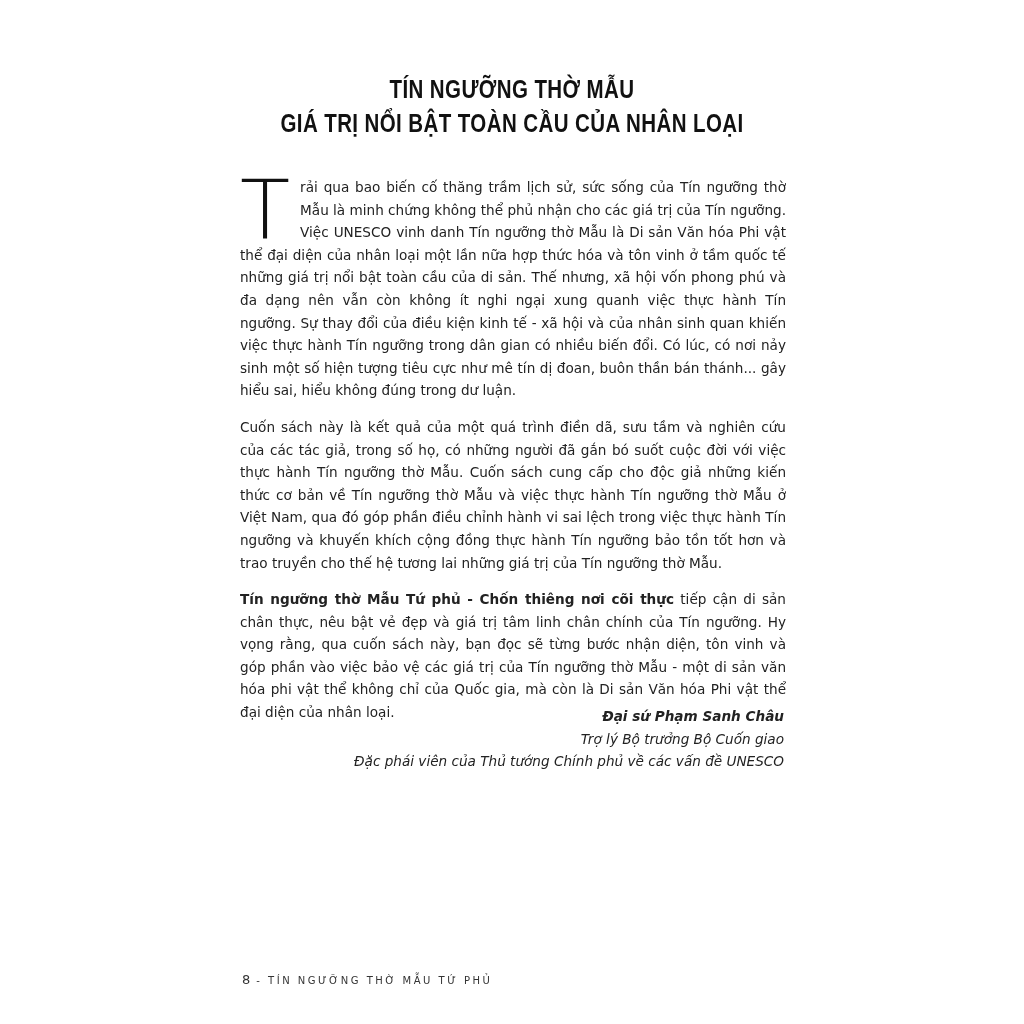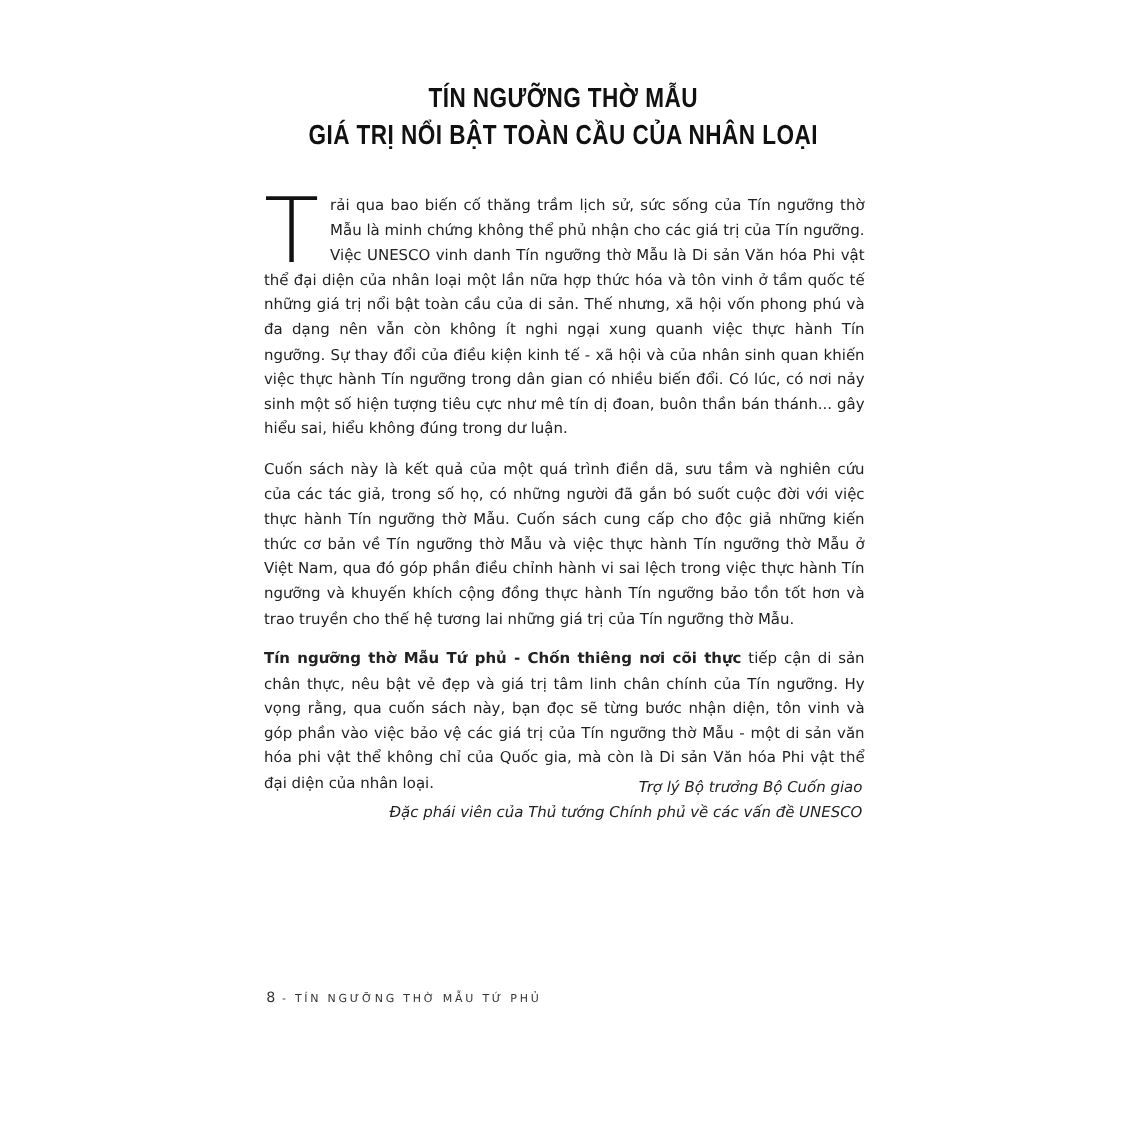--- a/index.html
+++ b/index.html
@@ -21,38 +21,39 @@
   .body p { margin: 0 0 14px 0; }
   .dropcap {
     float: left; font-size: 82px; line-height: 62px; font-weight: 300;
     margin: 4px 10px 0 0; font-family: "DejaVu Sans", sans-serif; color: #111;
   }
   .bookname { font-weight: bold; }
   .closing { text-align: right; margin-top: 12px !important; }
   .sig { position: absolute; right: 240px; top: 705px; text-align: right; font-size: 13.6px; line-height: 22.6px; font-style: italic; color: #222; }
   .sig .name { font-weight: bold; }
   .footer {
-    position: absolute; left: 242px; top: 900px; font-size: 10px; letter-spacing: 2.5px; color: #333;
+    position: absolute; left: 242px; top: 972px; font-size: 10px; letter-spacing: 2.5px; color: #333;
   }
   .footer .pg { font-size: 13px; letter-spacing: 0; margin-right: 6px; }
 </style>
 </head>
 <body>
 
 <div class="title">
   <div>TÍN NGƯỠNG THỜ MẪU</div>
   <div>GIÁ TRỊ NỔI BẬT TOÀN CẦU CỦA NHÂN LOẠI</div>
 </div>
 
 <div class="body">
   <p><span class="dropcap">T</span><span>rải qua bao biến cố thăng trầm lịch sử, sức sống của Tín ngưỡng thờ Mẫu là minh chứng không thể phủ nhận cho các giá trị của Tín ngưỡng. Việc UNESCO vinh danh Tín ngưỡng thờ Mẫu là Di sản Văn hóa Phi vật thể đại diện của nhân loại một lần nữa hợp thức hóa và tôn vinh ở tầm quốc tế những giá trị nổi bật toàn cầu của di sản. Thế nhưng, xã hội vốn phong phú và đa dạng nên vẫn còn không ít nghi ngại xung quanh việc thực hành Tín ngưỡng. Sự thay đổi của điều kiện kinh tế - xã hội và của nhân sinh quan khiến việc thực hành Tín ngưỡng trong dân gian có nhiều biến đổi. Có lúc, có nơi nảy sinh một số hiện tượng tiêu cực như mê tín dị đoan, buôn thần bán thánh... gây hiểu sai, hiểu không đúng trong dư luận.</span></p>
   <p>Cuốn sách này là kết quả của một quá trình điền dã, sưu tầm và nghiên cứu của các tác giả, trong số họ, có những người đã gắn bó suốt cuộc đời với việc thực hành Tín ngưỡng thờ Mẫu. Cuốn sách cung cấp cho độc giả những kiến thức cơ bản về Tín ngưỡng thờ Mẫu và việc thực hành Tín ngưỡng thờ Mẫu ở Việt Nam, qua đó góp phần điều chỉnh hành vi sai lệch trong việc thực hành Tín ngưỡng và khuyến khích cộng đồng thực hành Tín ngưỡng bảo tồn tốt hơn và trao truyền cho thế hệ tương lai những giá trị của Tín ngưỡng thờ Mẫu.</p>
   <p><span class="bookname">Tín ngưỡng thờ Mẫu Tứ phủ - Chốn thiêng nơi cõi thực</span><span> tiếp cận di sản chân thực, nêu bật vẻ đẹp và giá trị tâm linh chân chính của Tín ngưỡng. Hy vọng rằng, qua cuốn sách này, bạn đọc sẽ từng bước nhận diện, tôn vinh và góp phần vào việc bảo vệ các giá trị của Tín ngưỡng thờ Mẫu - một di sản văn hóa phi vật thể không chỉ của Quốc gia, mà còn là Di sản Văn hóa Phi vật thể đại diện của nhân loại.</span></p>
 </div>
 
 <div class="sig">
+  <div class="name">Đại sứ Phạm Sanh Châu</div>
   <div>Trợ lý Bộ trưởng Bộ Cuốn giao</div>
   <div>Đặc phái viên của Thủ tướng Chính phủ về các vấn đề UNESCO</div>
 </div>
 
 <div class="footer">
   <span class="pg">8</span><span>- TÍN NGƯỠNG THỜ MẪU TỨ PHỦ</span>
 </div>
 
 </body></html>

